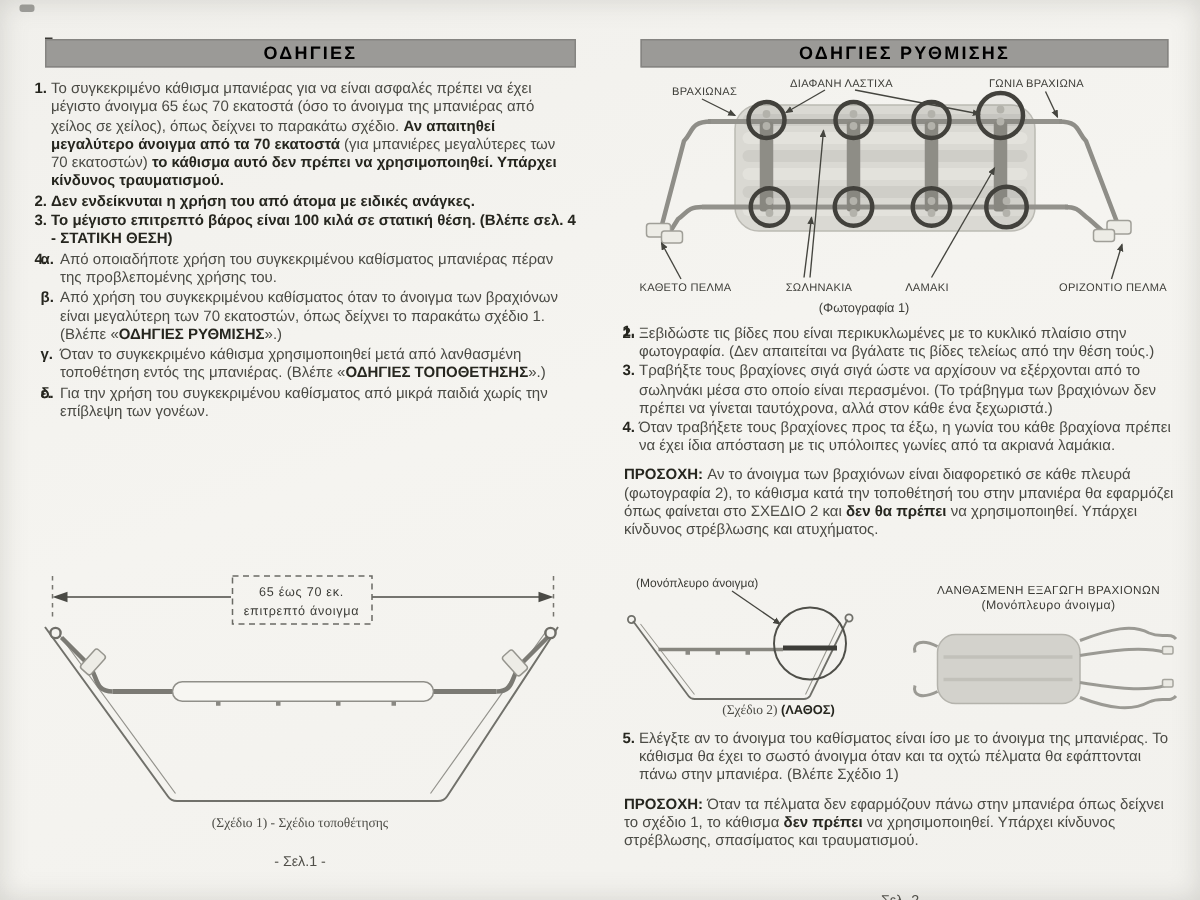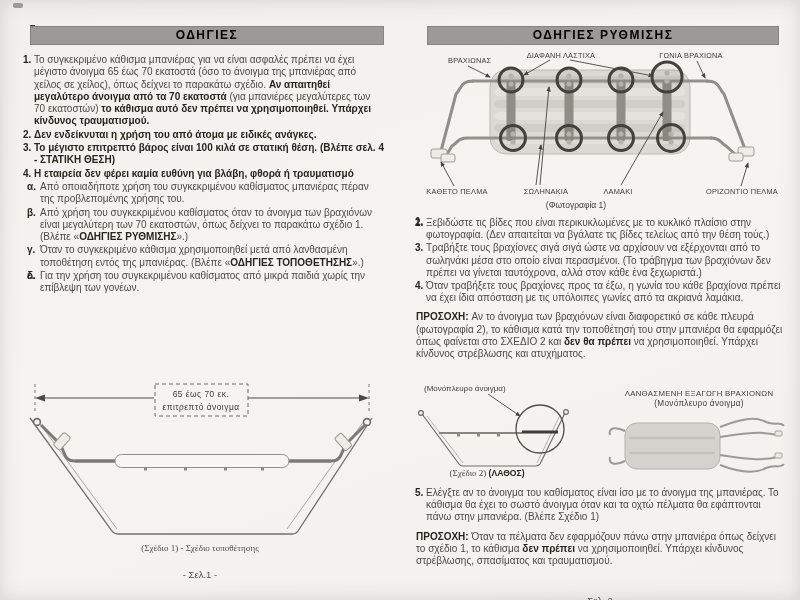--- a/index.html
+++ b/index.html
@@ -42,21 +42,20 @@
     <div class="li">
       <span class="num">2.</span>
       <span><span class="b">Δεν ενδείκνυται η χρήση του από άτομα με ειδικές ανάγκες.</span></span>
     </div>
     <div class="li">
       <span class="num">3.</span>
       <span><span class="b">Το μέγιστο επιτρεπτό βάρος είναι 100 κιλά σε στατική θέση. (Βλέπε σελ. 4 - ΣΤΑΤΙΚΗ ΘΕΣΗ)</span></span>
     </div>
     <div class="li">
       <span class="num">4.</span>
-      <span><span class="b">Η εταιρεία δεν φέρει καμία ευθύνη για βλάβη, φθορά ή τραυματισμό</span></span>
     </div>
     <div class="li sub">
       <span class="num">α.</span>
       <span><span>Από οποιαδήποτε χρήση του συγκεκριμένου καθίσματος μπανιέρας πέραν της προβλεπομένης χρήσης του.</span></span>
     </div>
     <div class="li sub">
       <span class="num">β.</span>
       <span><span>Από χρήση του συγκεκριμένου καθίσματος όταν το άνοιγμα των βραχιόνων είναι μεγαλύτερη των 70 εκατοστών, όπως δείχνει το παρακάτω σχέδιο 1. (Βλέπε «</span><span class="b">ΟΔΗΓΙΕΣ ΡΥΘΜΙΣΗΣ</span><span>».)</span></span>
     </div>
     <div class="li sub">
@@ -244,21 +243,21 @@
     <path d="M15,36 L51,83 M148,35 L125,83" fill="none" stroke="#98978f" stroke-width=".7"></path>
     <path d="M27,53 H110" stroke="#87867f" stroke-width="2.2"></path>
     <path d="M110,52 H146" stroke="#3d3d38" stroke-width="3.2"></path>
     <rect x="45" y="54" width="3" height="2.5" fill="#8a8983"></rect>
     <rect x="65" y="54" width="3" height="2.5" fill="#8a8983"></rect>
     <rect x="85" y="54" width="3" height="2.5" fill="#8a8983"></rect>
     <circle cx="128" cy="49" r="24" fill="none" stroke="#4f4f49" stroke-width="1.3"></circle>
     <circle cx="9" cy="33" r="2.4" fill="none" stroke="#6f6f69" stroke-width="1.2"></circle>
     <circle cx="154" cy="32" r="2.4" fill="none" stroke="#6f6f69" stroke-width="1.2"></circle>
   </svg>
-  <div class="cap" style="left:392px;top:468px;width:190px;font-size:9px;text-align:center;">
+  <div class="cap" style="left:424px;top:468px;width:190px;font-size:9px;text-align:center;">
     <span>(Σχέδιο 2) </span><span class="b" style="font-family:'Liberation Sans',sans-serif;font-size:8.6px;">(ΛΑΘΟΣ)</span>
   </div>
 
   <div class="lbl" style="left:603px;top:389px;width:192px;">ΛΑΝΘΑΣΜΕΝΗ ΕΞΑΓΩΓΗ ΒΡΑΧΙΟΝΩΝ</div>
   <div class="lbl" style="left:603px;top:399px;width:192px;font-size:8.2px;">(Μονόπλευρο άνοιγμα)</div>
   <svg style="left:603px;top:413px;" width="192" height="58" viewBox="0 0 192 58">
     <rect x="22" y="10" width="95" height="46" rx="12" fill="#d3d2cc" stroke="#b4b3ac" stroke-width="1"></rect>
     <path d="M26,25 H112 M26,40 H112" stroke="#c2c1ba" stroke-width="2.4"></path>
     <g fill="none" stroke="#9b9a94" stroke-width="2">
       <path d="M22,18 C12,13 5,15 7,22"></path>

